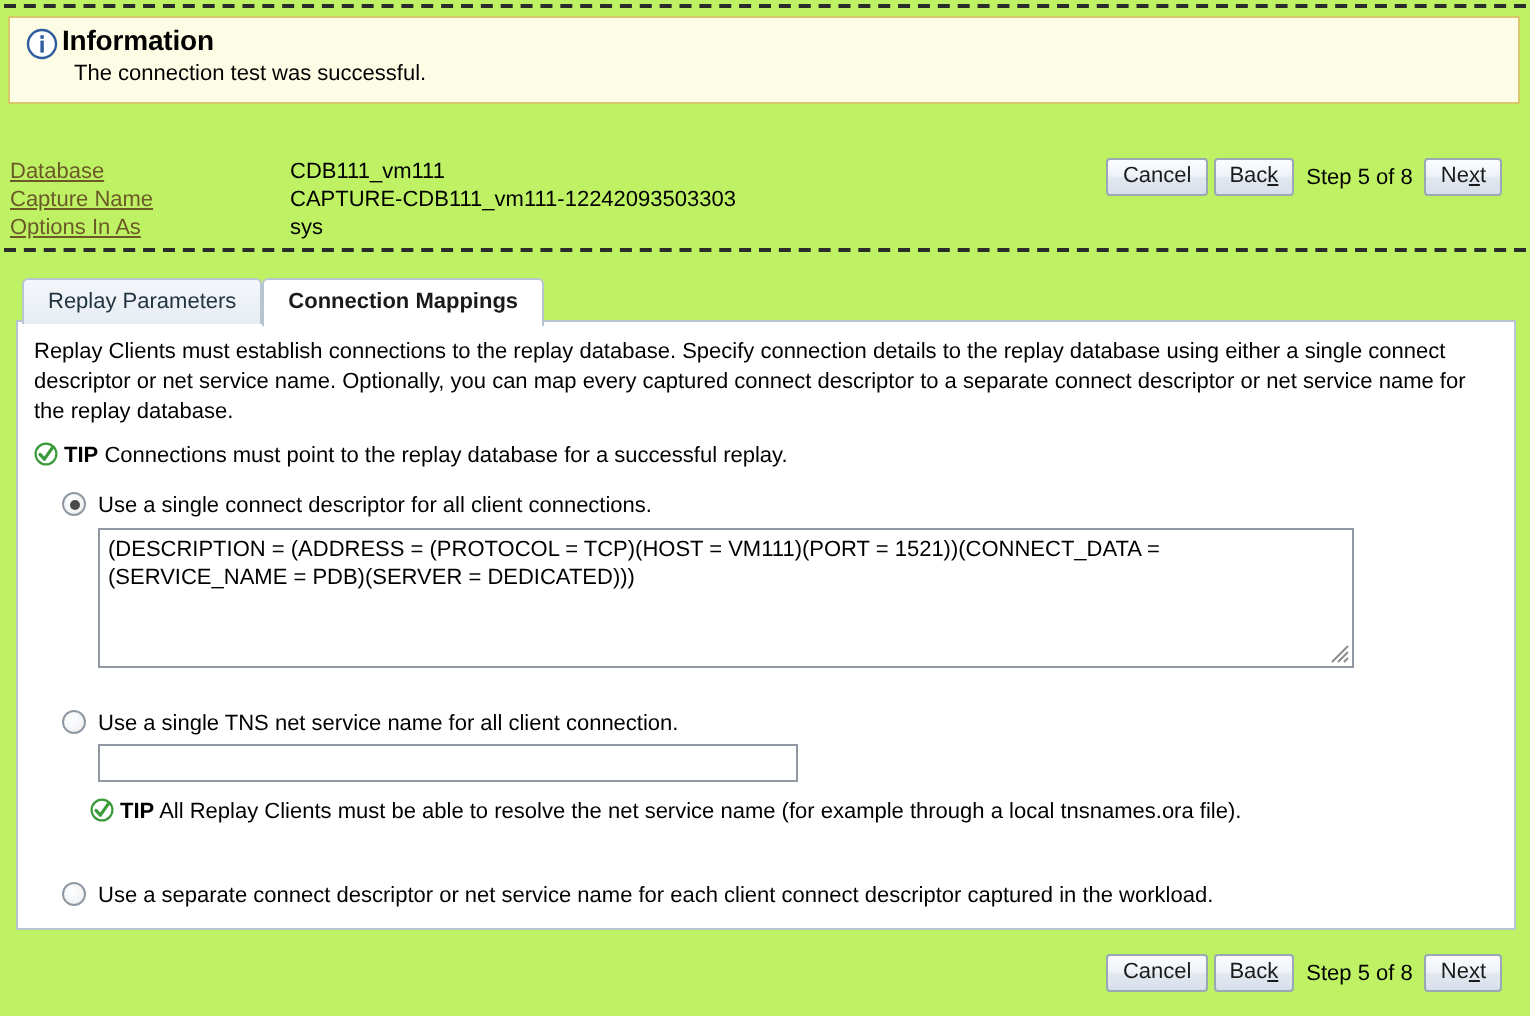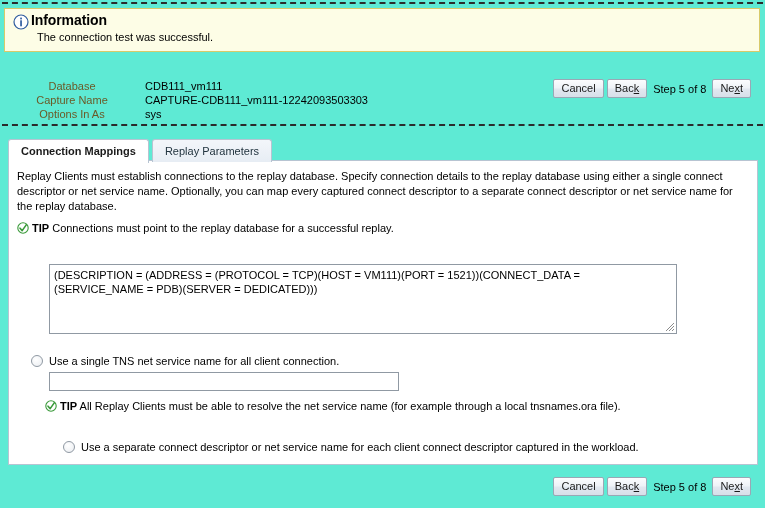--- a/index.html
+++ b/index.html
@@ -8,21 +8,21 @@
     width: 765px; height: 508px;
     background: #ffffff;
     font-family: "Liberation Sans", sans-serif;
     font-size: 11px;
     color: #000000;
     overflow: hidden;
   }
   #page {
     position: relative;
     width: 765px; height: 508px;
-    background: #5eead4;
+    background: #bef264;
   }
 
   
   .top-dash {
     position: absolute; left: 2px; top: 2px; width: 761px; height: 0;
     border-top: 2px dashed #2b2b2b;
   }
 
   
   .info-box {
@@ -53,22 +53,22 @@
   }
   .hdr-table {
     position: absolute; left: 5px; top: 80px;
     border-collapse: collapse;
   }
   .hdr-table td {
     font-size: 11px; padding: 0 0 1px 0; vertical-align: top;
     line-height: 13px;
   }
   .hdr-label {
-    text-align: center; color: #6b5a28; padding-right: 6px !important;
-    white-space: nowrap; width: 140px;
+    text-align: left; color: #6b5a28; padding-right: 6px !important;
+    white-space: nowrap; width: 140px; text-decoration: underline;
   }
   .hdr-value { color: #000; white-space: nowrap; }
 
   
   .navstrip { position: absolute; display: flex; align-items: center; }
   .navstrip.top { right: 14px; top: 79px; }
   .navstrip.bottom { right: 14px; top: 477px; }
 
   .btn {
     display: inline-block;
@@ -148,21 +148,21 @@
   .tip-ico {
     display: inline-block; width: 12px; height: 12px;
     vertical-align: -2px; margin-right: 3px;
   }
   .tip-word { font-weight: bold; }
 
   
   .opt { position: absolute; font-size: 11px; color: #000; }
   .opt-1 { left: 22px; top: 85px; }
   .opt-2 { left: 22px; top: 194px; }
-  .opt-3 { left: 22px; top: 280px; margin-left: 32px; }
+  .opt-3 { left: 22px; top: 280px; }
 
   .radio {
     display: inline-block; width: 12px; height: 12px;
     border-radius: 50%;
     border: 1px solid #9099a3;
     background: radial-gradient(circle at 40% 35%, #ffffff 0%, #f0f2f5 70%, #dfe3e8 100%);
     vertical-align: -2px;
     margin-right: 6px;
     position: relative;
     cursor: pointer;
@@ -251,38 +251,41 @@
   <div class="navstrip top">
     <span class="btn">Cancel</span>
     <span class="btn"><span>Bac</span><u>k</u></span>
     <span class="step-text">Step 5 of 8</span>
     <span class="btn"><span>Ne</span><u>x</u><span>t</span></span>
   </div>
 
   <div class="hdr-dash"></div>
 
   <div class="tabs">
+    <div class="tab inactive">Replay Parameters</div>
     <div class="tab active">Connection Mappings</div>
-    <div class="tab inactive">Replay Parameters</div>
   </div>
 
   <div class="panel">
 
     <div class="para">Replay Clients must establish connections to the replay database. Specify connection details to the replay database using either a single connect descriptor or net service name. Optionally, you can map every captured connect descriptor to a separate connect descriptor or net service name for the replay database.</div>
 
     <div class="tip-row tip-1">
       <span class="tip-ico">
         <svg width="12" height="12" viewBox="0 0 12 12">
           <circle cx="6" cy="6" r="5.2" fill="#ffffff" stroke="#3a9a3a" stroke-width="1.1"></circle>
           <path d="M3 6.2 L5.2 8.6 L9.4 2.6" fill="none" stroke="#3a9a3a" stroke-width="1.6" stroke-linecap="round" stroke-linejoin="round"></path>
         </svg>
       </span><span class="tip-word">TIP</span>
       <span>Connections must point to the replay database for a successful replay.</span>
     </div>
 
+    <div class="opt opt-1">
+      <span class="radio checked"></span><span class="opt-label">Use a single connect descriptor for all client connections.</span>
+    </div>
 
 
     <div class="ta-wrap">
       <textarea class="descr" style="">(DESCRIPTION = (ADDRESS = (PROTOCOL = TCP)(HOST = VM111)(PORT = 1521))(CONNECT_DATA = (SERVICE_NAME = PDB)(SERVER = DEDICATED)))</textarea>
       <span class="grip">
         <svg width="10" height="10" viewBox="0 0 10 10">
           <path d="M9 1 L1 9 M9 4 L4 9 M9 7 L7 9" stroke="#8c8c8c" stroke-width="1" fill="none"></path>
         </svg>
       </span>
     </div>

